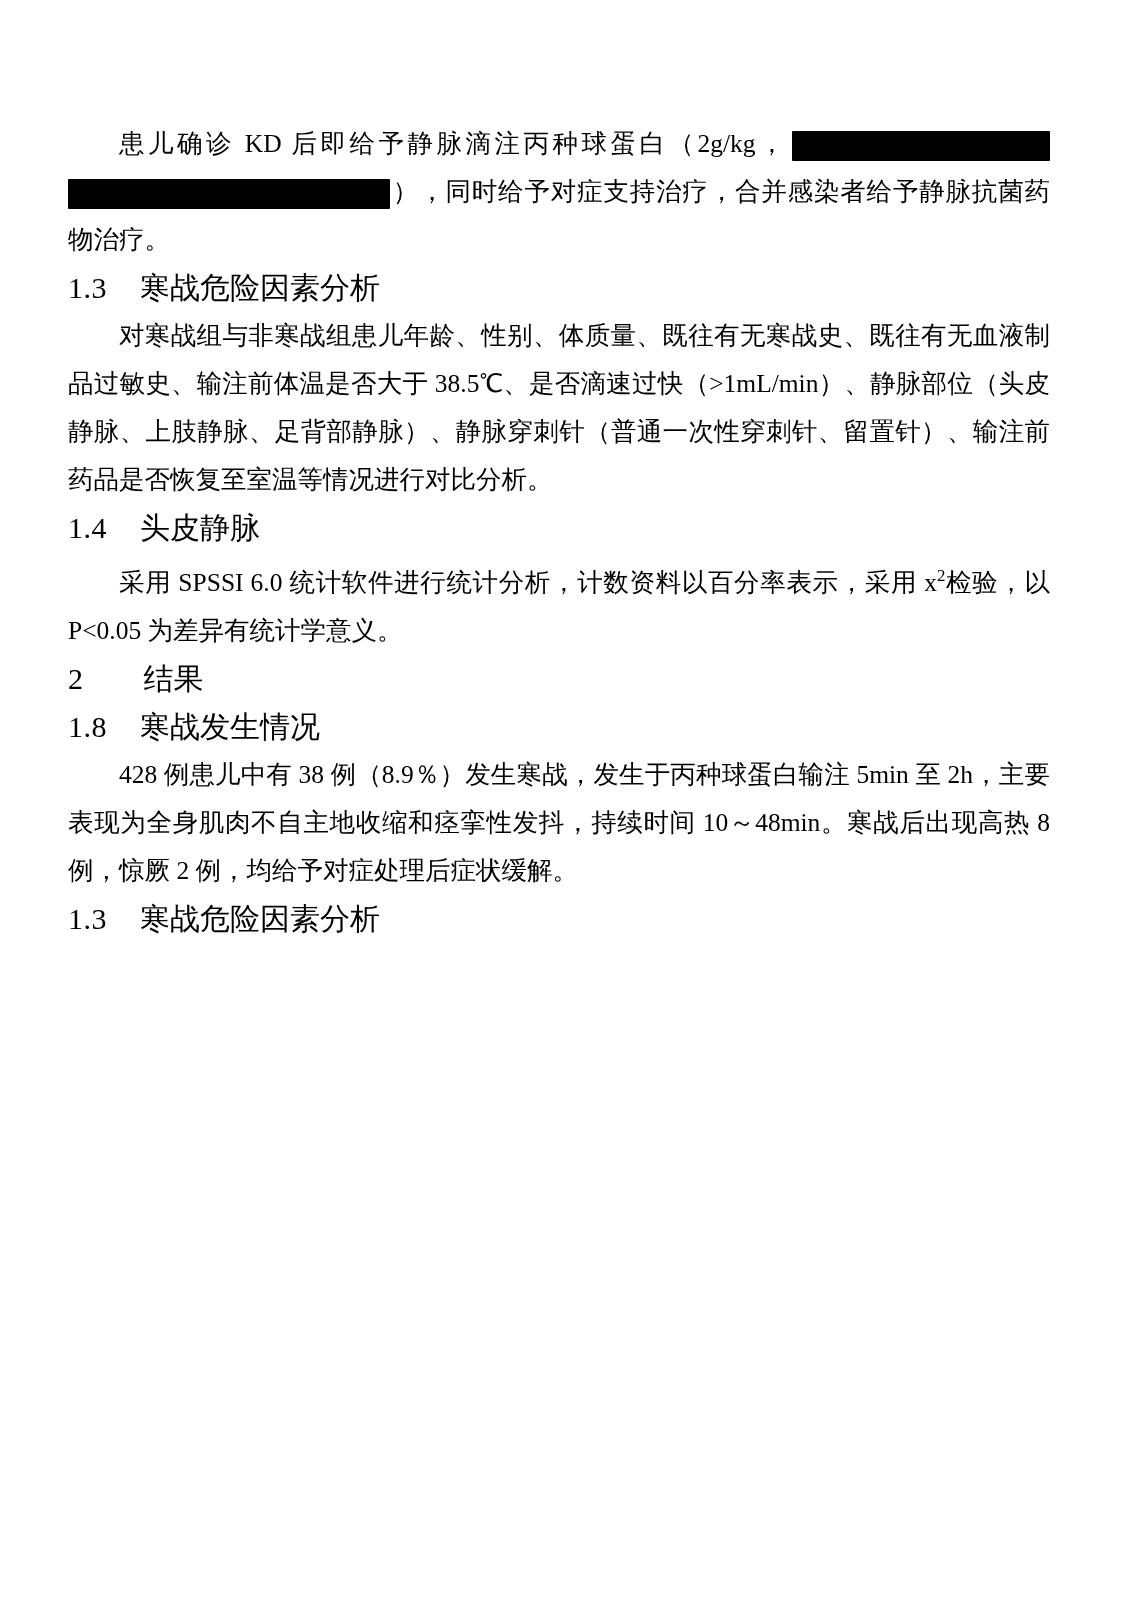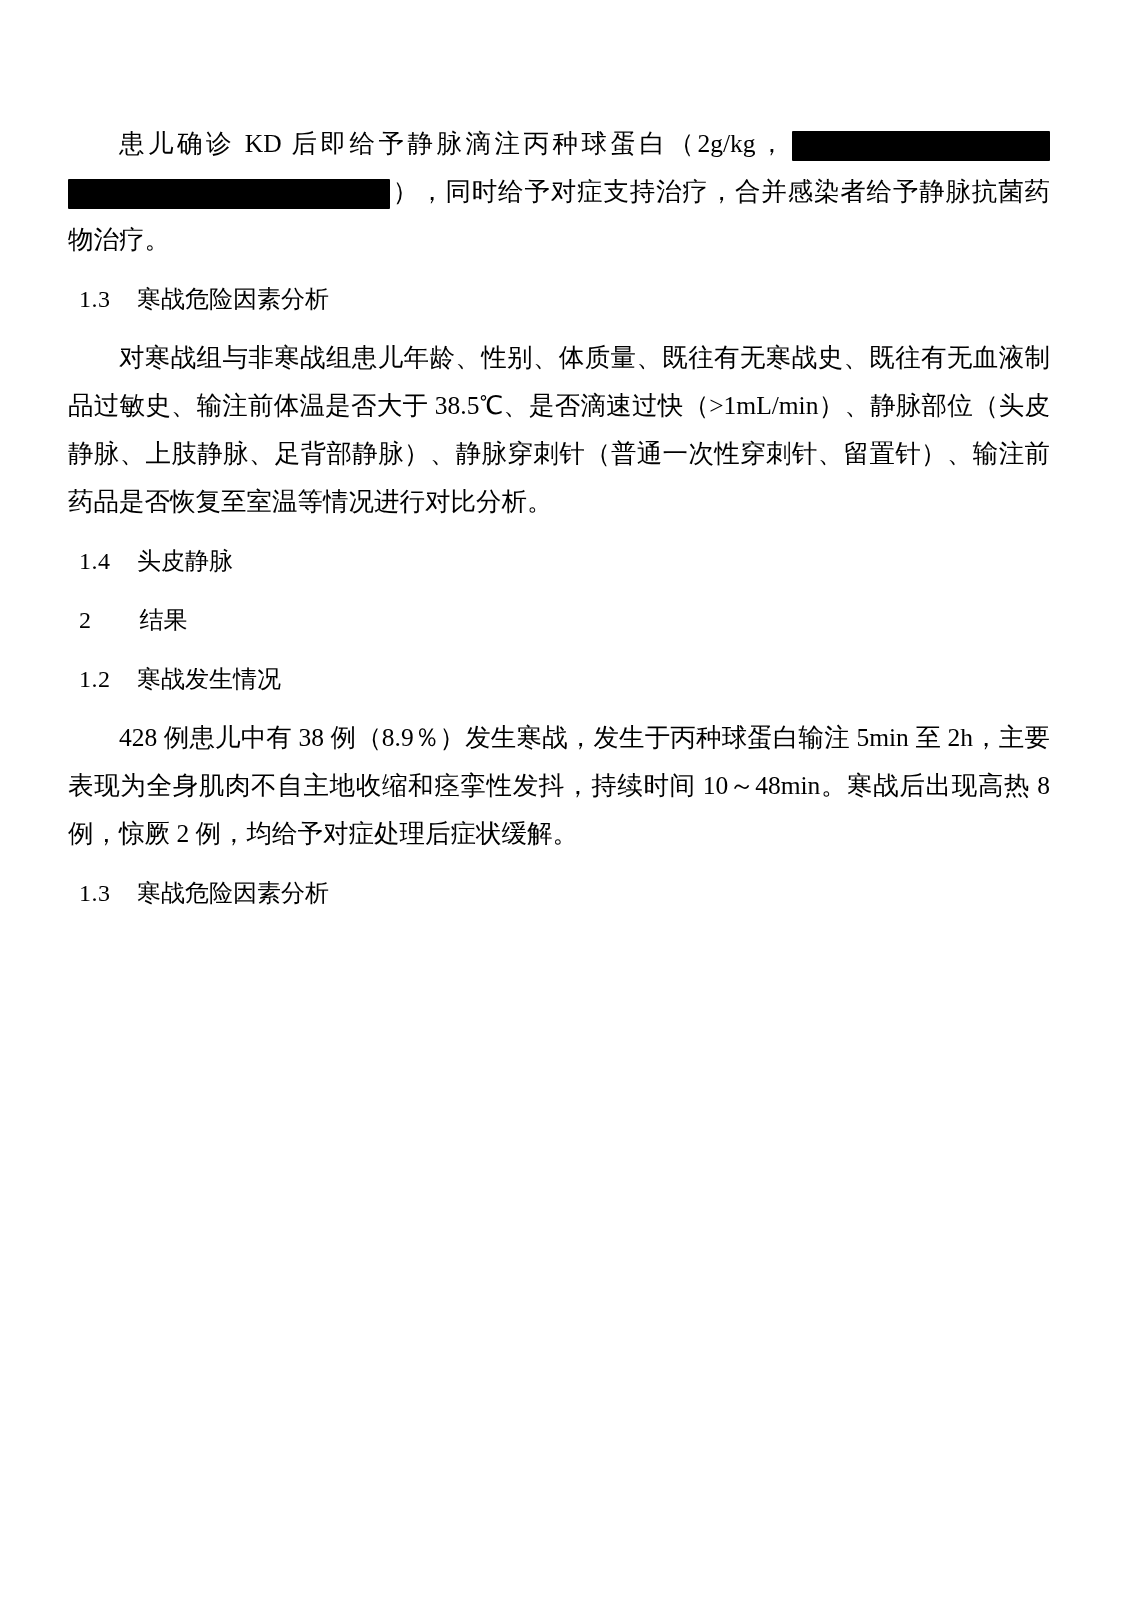--- a/index.html
+++ b/index.html
@@ -27,23 +27,23 @@
   p {
     margin: 0;
     padding: 0;
     text-align: justify;
     text-justify: inter-ideograph;
   }
   .indent {
     text-indent: 2em;
   }
   .heading {
-    margin: 11px;
+    margin: 0;
     padding: 0;
-    font-size: 24px;
+    font-size: 30px;
     font-weight: normal;
     line-height: 48px;
   }
   .heading .num {
     letter-spacing: 0.5px;
   }
   .heading .gap {
     display: inline-block;
     width: 1.1em;
   }
@@ -79,24 +79,25 @@
   <div class="doc-body">
 
     <p class="indent"><span>患儿确诊 KD 后即给予静脉滴注丙种球蛋白（2g/kg，</span><span class="redact redact-a"></span><span class="redact redact-b"></span><span>），同时给予对症支持治疗，合并感染者给予静脉抗菌药物治疗。</span></p>
 
     <p class="heading"><span class="num lat">1.3</span><span class="gap"></span><span>寒战危险因素分析</span></p>
 
     <p class="indent">对寒战组与非寒战组患儿年龄、性别、体质量、既往有无寒战史、既往有无血液制品过敏史、输注前体温是否大于 38.5℃、是否滴速过快（&gt;1mL/min）、静脉部位（头皮静脉、上肢静脉、足背部静脉）、静脉穿刺针（普通一次性穿刺针、留置针）、输注前药品是否恢复至室温等情况进行对比分析。</p>
 
     <p class="heading"><span class="num lat">1.4</span><span class="gap"></span><span>头皮静脉</span></p>
 
+    <p class="indent"><span>采用 SPSSI 6.0 统计软件进行统计分析，计数资料以百分率表示，采用 x</span><span class="sup">2</span><span>检验，以 P&lt;0.05 为差异有统计学意义。</span></p>
 
     <p class="heading"><span class="num lat">2</span><span class="gap" style="width:2.0em"></span><span>结果</span></p>
 
-    <p class="heading"><span class="num lat">1.2</span><span class="gap"></span><span>寒战发生情况</span></p>
+    <p class="heading"><span class="num lat">1.8</span><span class="gap"></span><span>寒战发生情况</span></p>
 
     <p class="indent">428 例患儿中有 38 例（8.9％）发生寒战，发生于丙种球蛋白输注 5min 至 2h，主要表现为全身肌肉不自主地收缩和痉挛性发抖，持续时间 10～48min。寒战后出现高热 8 例，惊厥 2 例，均给予对症处理后症状缓解。</p>
 
     <p class="heading"><span class="num lat">1.3</span><span class="gap"></span><span>寒战危险因素分析</span></p>
 
 
   </div>
 </div>
 
 </body></html>

